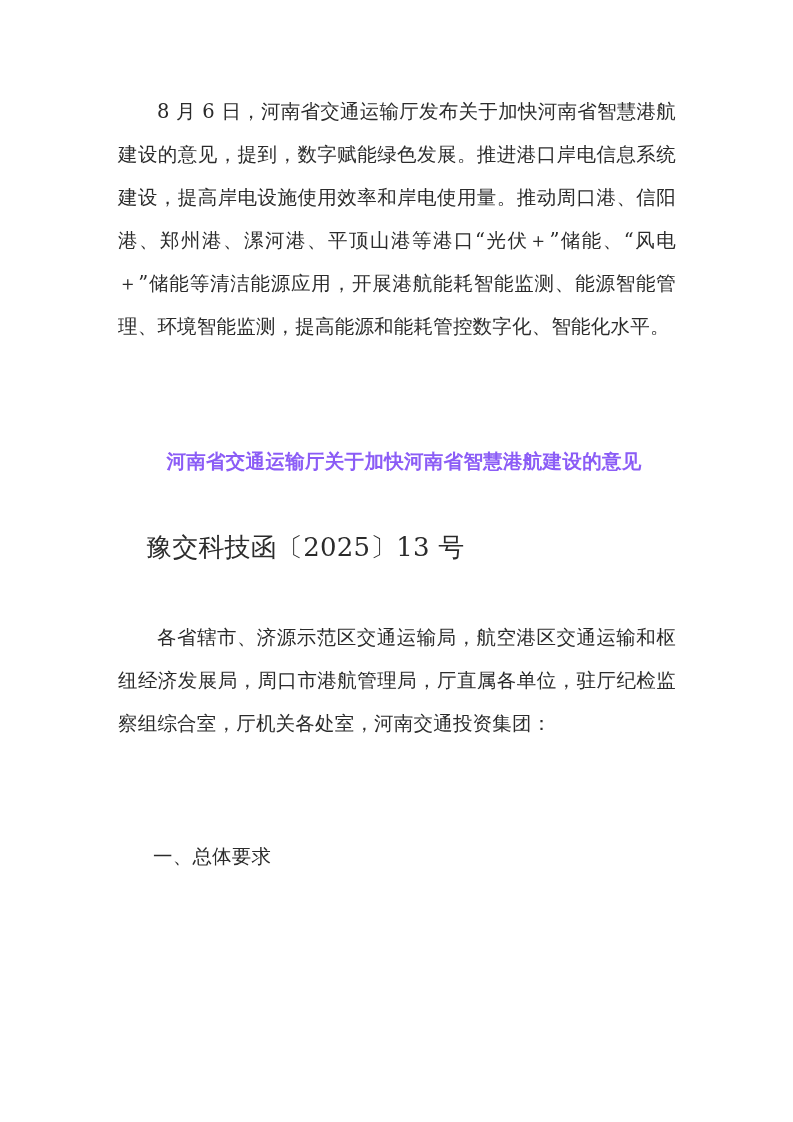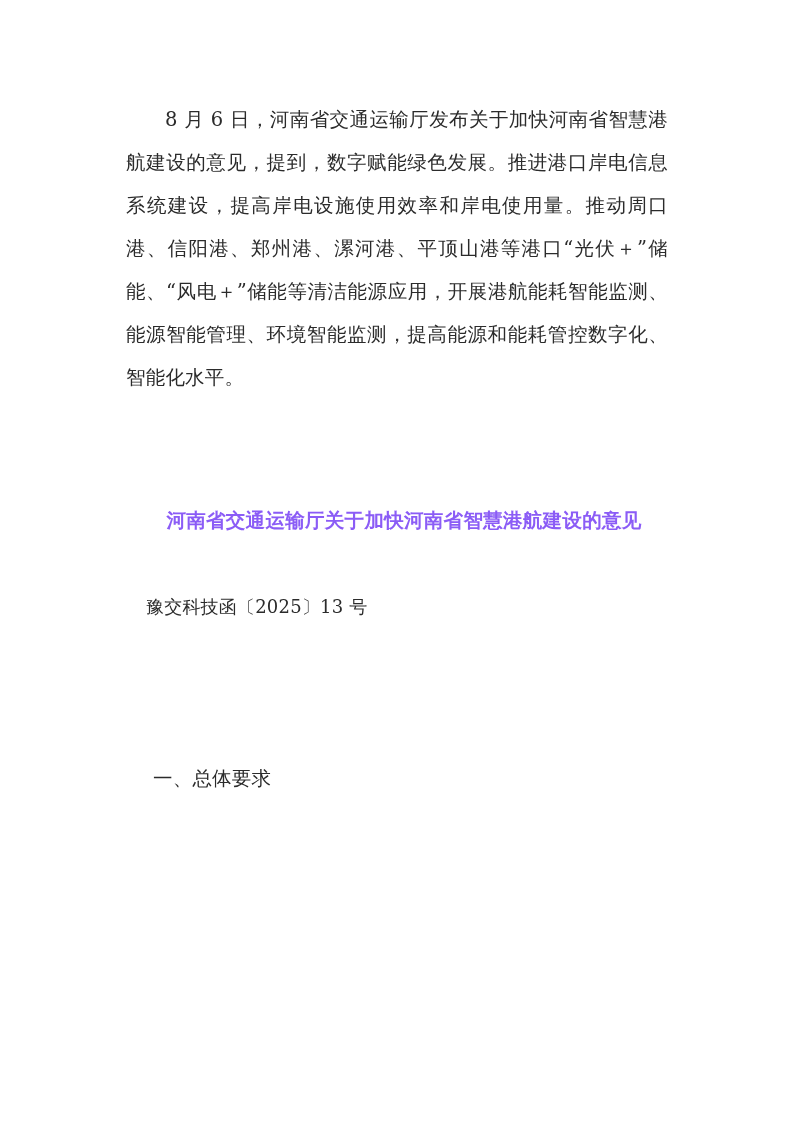--- a/index.html
+++ b/index.html
@@ -19,21 +19,21 @@
     overflow: hidden;
     box-sizing: border-box;
   }
   .doc-body {
     position: absolute;
     left: 114px;
     top: 86px;
     width: 566px;
   }
   .para {
-    margin: 12px;
+    margin: 4px;
     font-size: 19.5px;
     line-height: 43px;
     color: #2b2b2b;
     text-align: justify;
     text-justify: inter-ideograph;
     text-indent: 2em;
     letter-spacing: 0.2px;
     font-weight: normal;
   }
   .spacer-sm { height: 43px; }
@@ -44,21 +44,21 @@
     line-height: 43px;
     color: #8b5cf6;
     font-weight: bold;
     text-align: center;
     text-indent: 0;
     letter-spacing: 0.3px;
     padding-left: 14px;
   }
   .doc-number {
     margin: 0;
-    font-size: 18px;
+    font-size: 26px;
     line-height: 43px;
     color: #2b2b2b;
     text-indent: 0;
     padding-left: 32px;
     letter-spacing: 0.2px;
   }
   .section-heading {
     margin: 0;
     font-size: 19.5px;
     line-height: 43px;
@@ -81,20 +81,21 @@
     <div class="spacer-md"></div>
 
     <h1 class="doc-title">河南省交通运输厅关于加快河南省智慧港航建设的意见</h1>
 
     <div class="spacer-sm"></div>
 
     <p class="doc-number">豫交科技函〔2025〕13 号</p>
 
     <div class="spacer-sm"></div>
 
+    <p class="para">各省辖市、济源示范区交通运输局，航空港区交通运输和枢纽经济发展局，周口市港航管理局，厅直属各单位，驻厅纪检监察组综合室，厅机关各处室，河南交通投资集团：</p>
 
     <div class="spacer-sm"></div>
 
 
     <div class="spacer-sm"></div>
 
     <p class="section-heading">一、总体要求</p>
 
   </div>
 </div>

